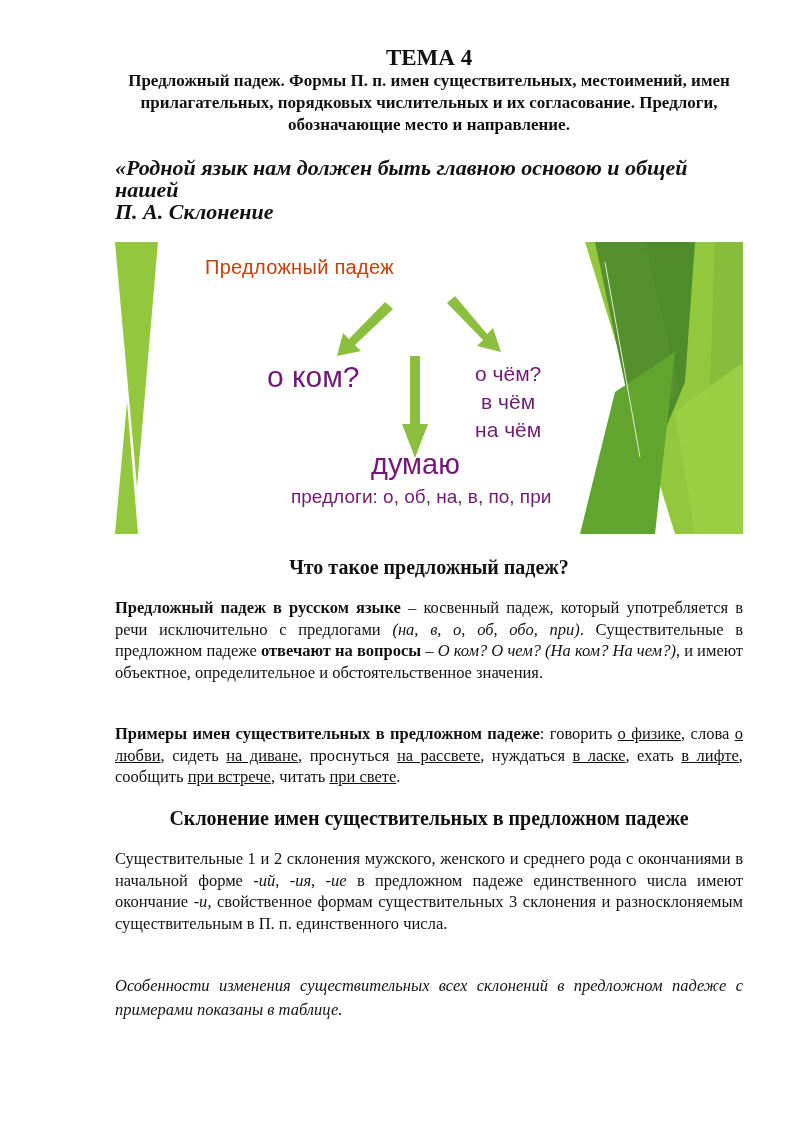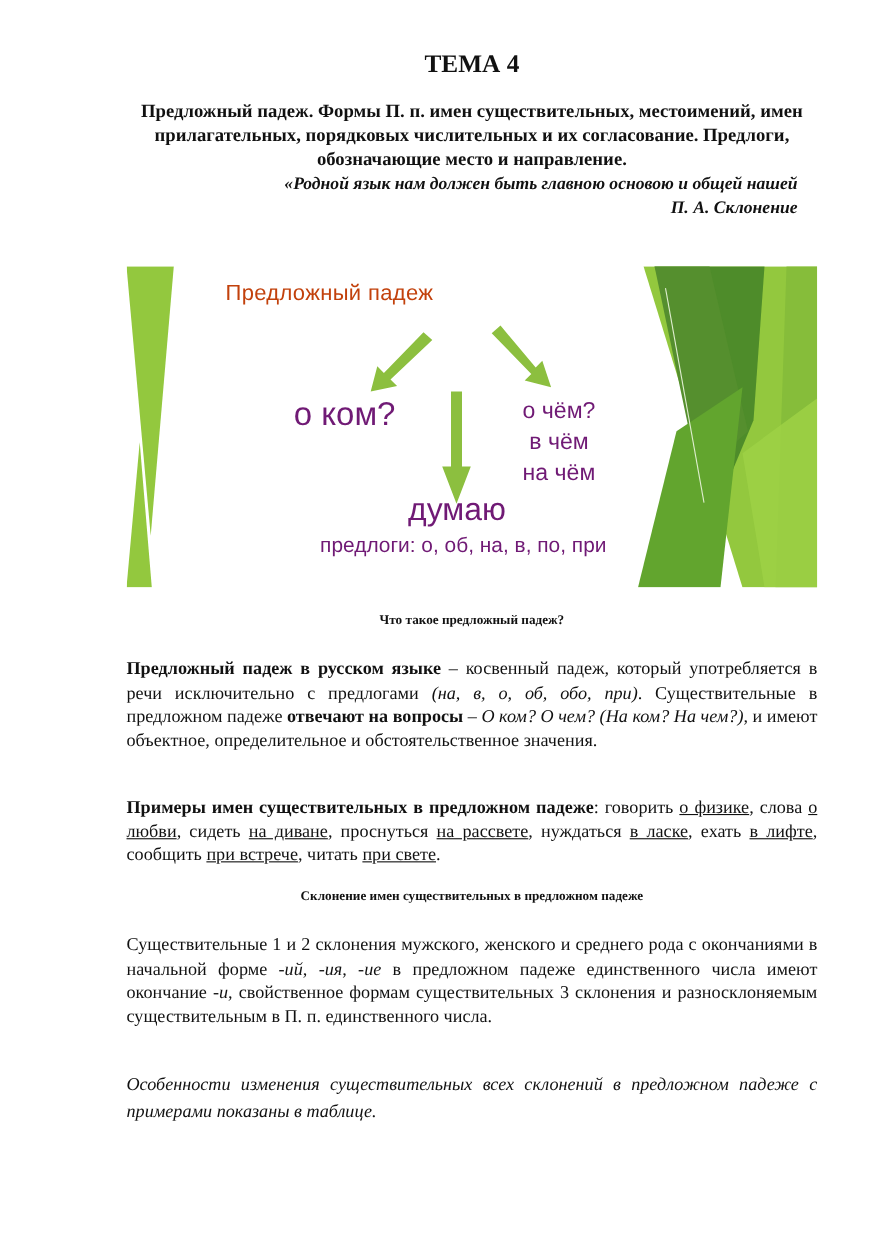--- a/index.html
+++ b/index.html
@@ -2,34 +2,34 @@
 <html><head>
 <meta charset="utf-8">
 <style>
   html, body { margin: 0; padding: 0; background: #ffffff; }
   body { width: 800px; height: 1131px; position: relative; overflow: hidden;
          font-family: "Liberation Serif", serif; color: #111; }
   .page { position: absolute; left: 115px; top: 0; width: 628px; }
   .topic-num { position: absolute; top: 45px; left: 0; width: 628px; text-align:center;
                font-weight: bold; font-size: 23px; }
   .topic-title { position: absolute; top: 70px; left: 0; width: 628px; text-align:center;
-                 font-weight: bold; font-size: 17px; line-height: 22px; margin-top: 20px; }
-  .epigraph { position: absolute; top: 157px; left: 0; width: 610px; text-align: right;
-              font-weight: bold; font-style: italic; font-size: 16px; line-height: 22px; }
+                 font-weight: bold; font-size: 17px; line-height: 22px; }
+  .epigraph { position: absolute; top: 157px; left: 0; width: 610px; text-align: left;
+              font-weight: bold; font-style: italic; font-size: 22px; line-height: 22px; }
   .slide { position: absolute; top: 242px; left: 0; width: 628px; height: 292px;
            background: #fff; overflow: hidden; }
   .slide svg { position: absolute; left: 0; top: 0; }
   .slide-title { position: absolute; left: 90px; top: 14px; font-family: "Liberation Sans", sans-serif;
                  font-size: 20px; color: #c2410c; letter-spacing: 0.3px; }
   .slide-text { position: absolute; font-family: Liberation Sans, sans-serif; color: #701a75; text-align: center; }
   .q-kom { left: 152px; top: 118px; font-size: 30px; }
   .q-chem { left: 360px; top: 118px; font-size: 21px; line-height: 28px; }
   .q-dumayu { left: 256px; top: 206px; font-size: 29px; }
   .q-predlogi { left: 176px; top: 244px; font-size: 19px; }
-  .h2 { position: absolute; left: 0; width: 628px; text-align: center; font-weight: bold; font-size: 12px; }
+  .h2 { position: absolute; left: 0; width: 628px; text-align: center; font-weight: bold; font-size: 20px; }
   .para { position: absolute; left: 0; width: 628px; font-size: 16.5px; line-height: 21.5px;
           text-align: justify; }
   .para .u { text-decoration: underline; }
   .b { font-weight: bold; }
   .i { font-style: italic; }
 </style>
 </head>
 <body>
 
 <div class="page">

